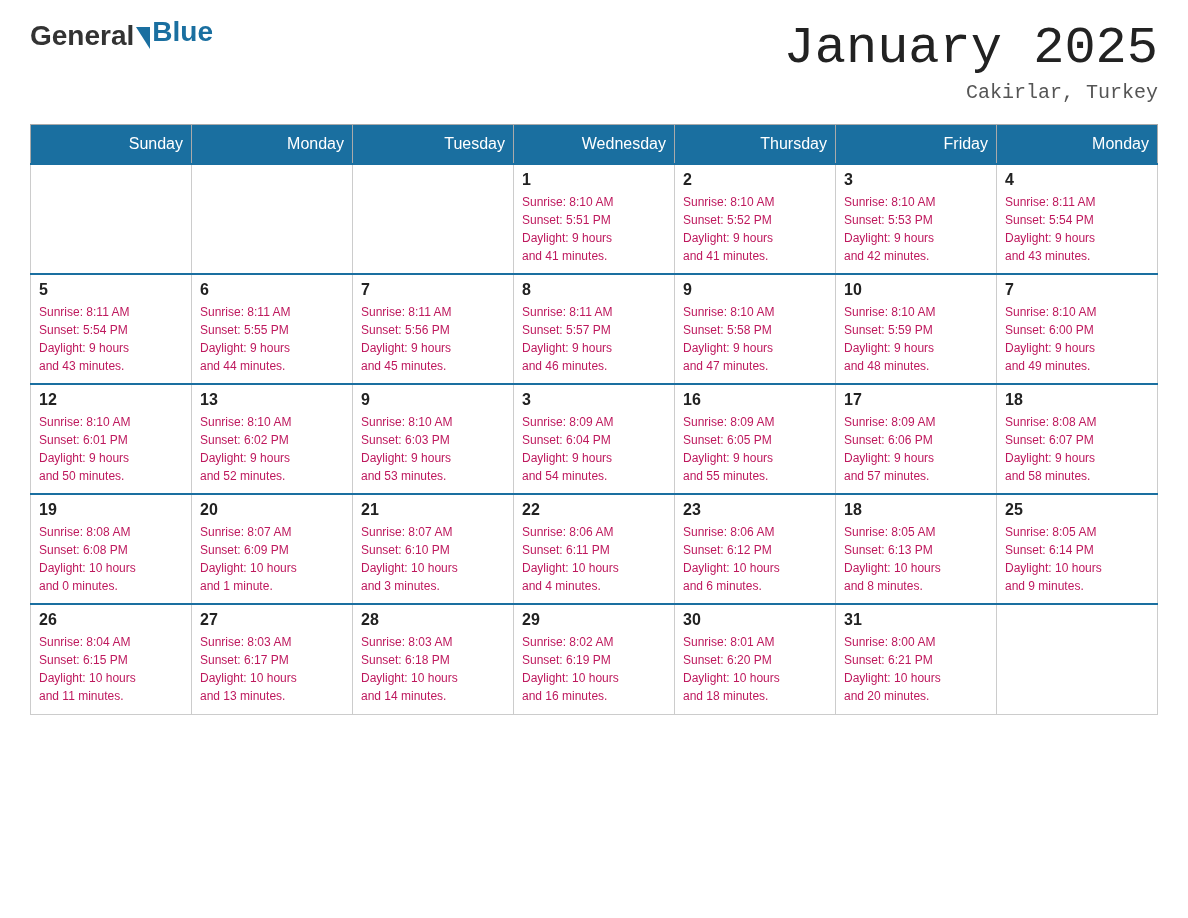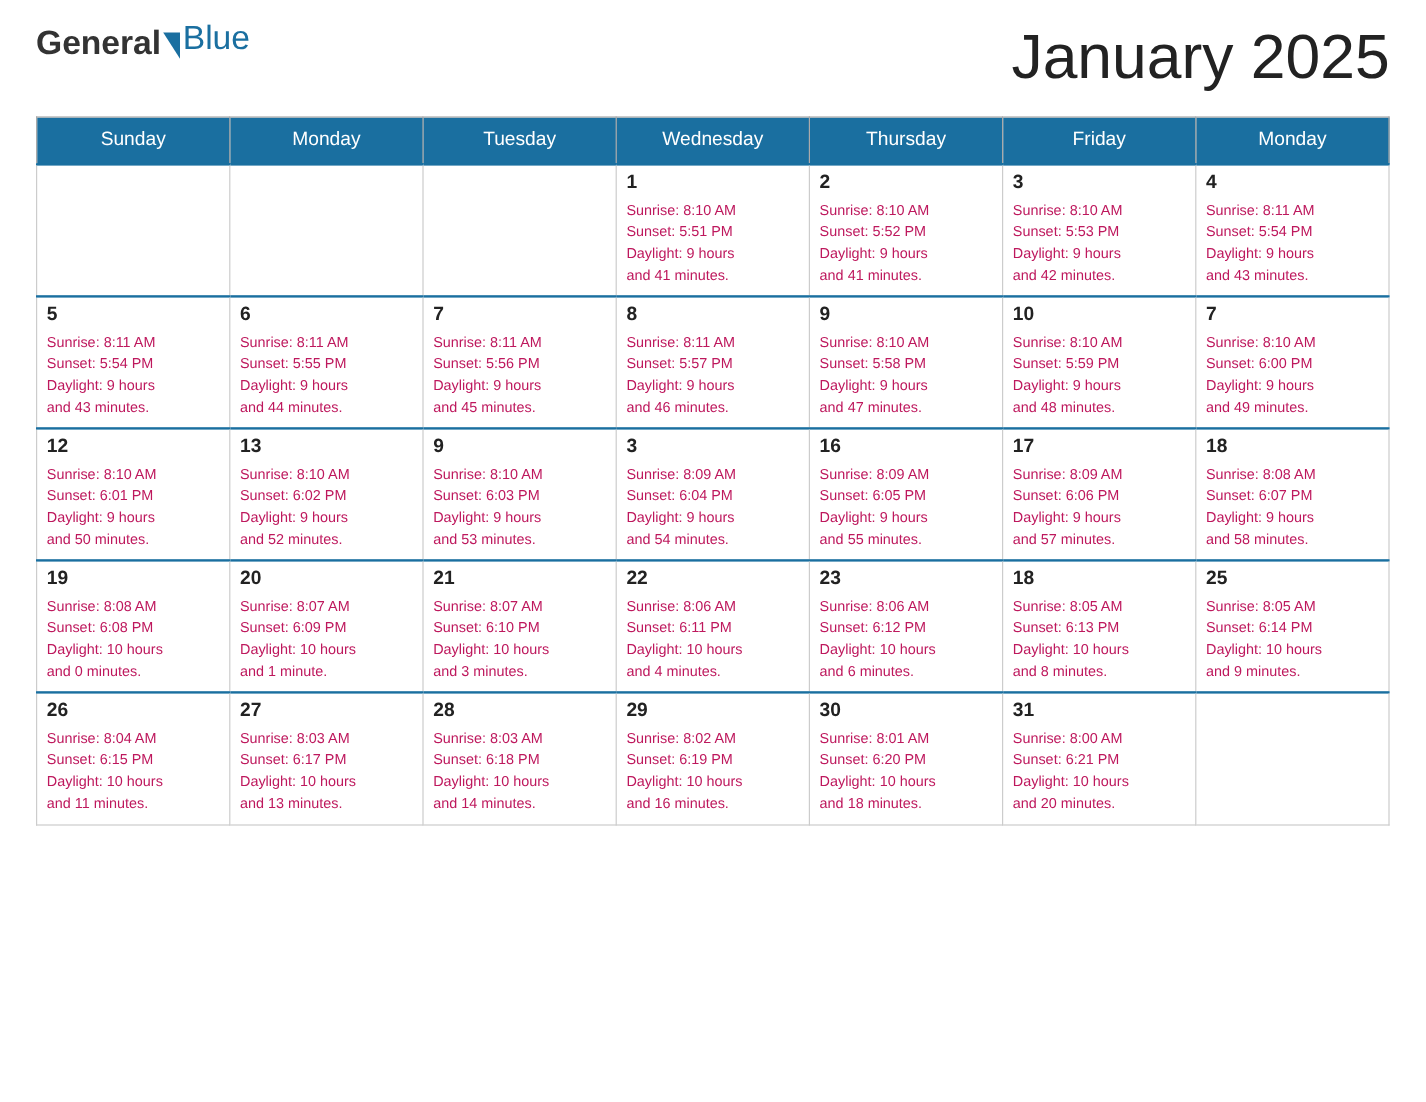--- a/index.html
+++ b/index.html
@@ -34,27 +34,28 @@
       width: 0;
       height: 0;
       border-left: 14px solid transparent;
       border-right: 0px solid transparent;
       border-top: 22px solid #1a6fa0;
       margin-left: 2px;
       margin-top: 4px;
     }
     .logo-blue {
       font-size: 28px;
-      font-weight: normal;
+      font-weight: bold;
       color: #1a6fa0;
       margin-top: -4px;
       margin-left: 2px;
     }
     .title-area {
       text-align: right;
+      font-family: Liberation Mono, monospace;
     }
     .month-title {
       font-size: 52px;
       font-weight: normal;
       color: #222;
       line-height: 1.1;
     }
     .location {
       font-size: 20px;
       color: #555;
@@ -64,21 +65,21 @@
       width: 100%;
       border-collapse: collapse;
       border: 1px solid #aaa;
     }
     .calendar th {
       background-color: #1a6fa0;
       color: #fff;
       font-size: 16px;
       font-weight: normal;
       padding: 10px 8px;
-      text-align: center;
+      text-align: right;
       border: 1px solid #aaa;
     }
     .calendar td {
       vertical-align: top;
       border: 1px solid #ccc;
       padding: 6px 8px;
       width: 14.28%;
       min-height: 110px;
       height: 110px;
     }
@@ -110,20 +111,21 @@
 <div class="header">
   <div class="logo">
     <div class="logo-top">
       <span class="logo-general">General</span>
       <div class="logo-triangle"></div>
     </div>
     <span class="logo-blue">Blue</span>
   </div>
   <div class="title-area">
     <div class="month-title">January 2025</div>
+    <div class="location">Cakirlar, Turkey</div>
   </div>
 </div>
 
 <table class="calendar">
   <thead>
     <tr>
     <th>Sunday</th>
         <th>Monday</th>
         <th>Tuesday</th>
         <th>Wednesday</th>

